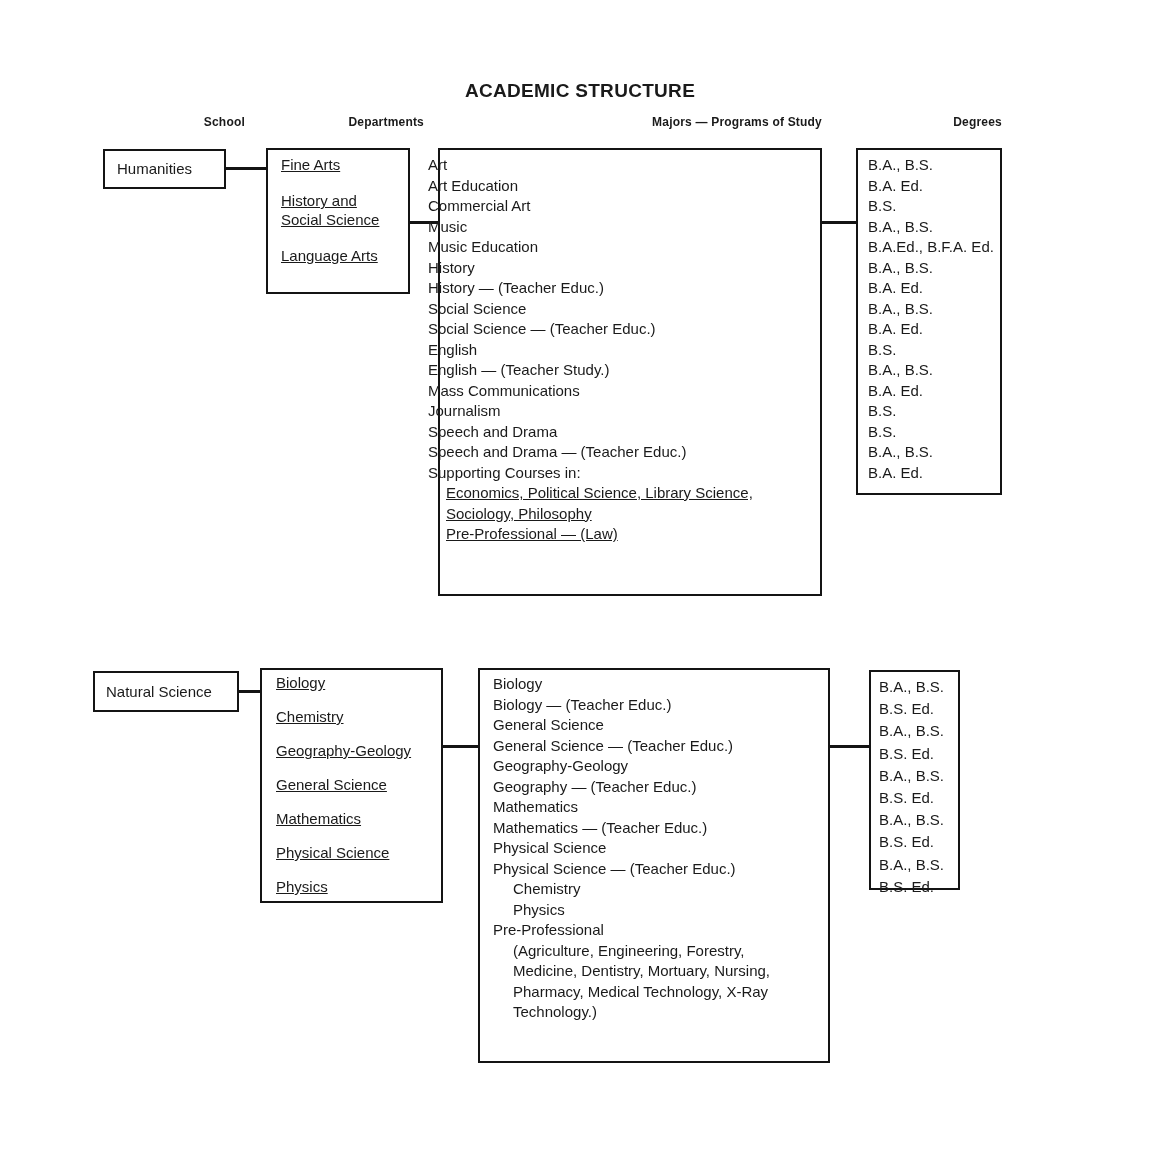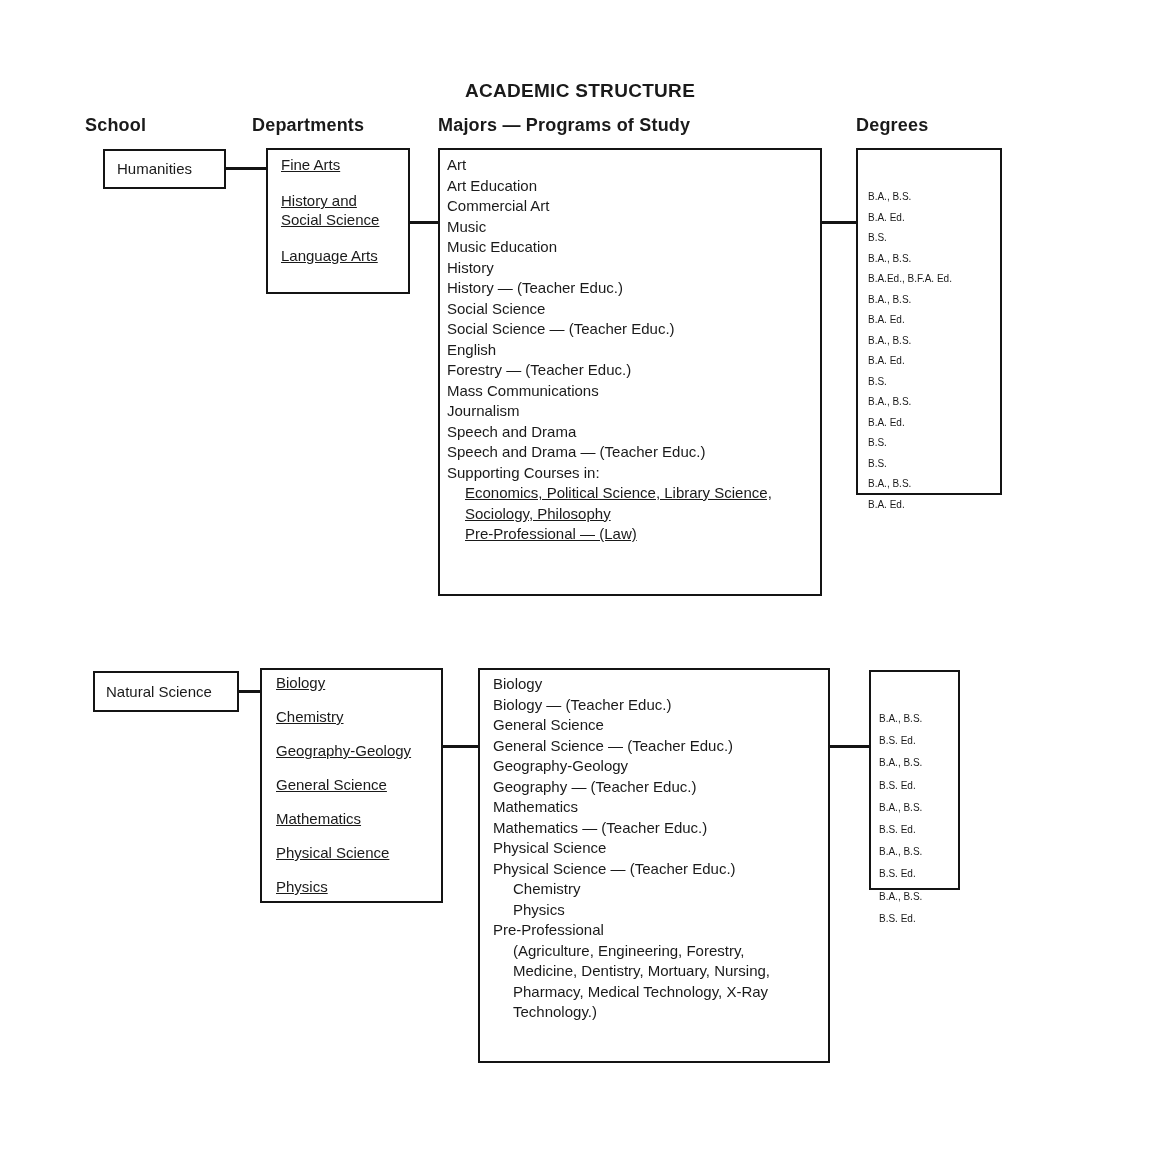--- a/index.html
+++ b/index.html
@@ -26,23 +26,23 @@
     left: 0;
     top: 80px;
     width: 1160px;
     text-align: center;
     font-size: 19px;
     font-weight: bold;
     letter-spacing: 0.3px;
   }
   .col-head {
     position: absolute;
-    font-size: 18px;
+    font-size: 12px;
     font-weight: bold;
-    text-align: left;
+    text-align: right;
     letter-spacing: 0.2px;
   }
   .col-head.school      { left: 85px;  top: 115px; width: 160px; }
   .col-head.departments { left: 252px; top: 115px; width: 172px; }
   .col-head.majors      { left: 438px; top: 115px; width: 384px; }
   .col-head.degrees     { left: 856px; top: 115px; width: 146px; }
 
   
   .box {
     position: absolute;
@@ -81,23 +81,22 @@
     font-size: 15px;
     line-height: 20.5px;
   }
   .major-list .row { white-space: nowrap; }
   .major-list .row.gap { margin-top: 7px; }
   .major-list .row.ind1 { padding-left: 18px; text-decoration: underline; }
   .major-list .row.ind2 { padding-left: 20px; }
 
   .degree-list {
     position: absolute;
-    font-size: 10px;
+    font-size: 15px;
     line-height: 20.5px;
-    margin-top: 32px;
   }
   .degree-list .row { white-space: nowrap; }
   .degree-list.d2 { line-height: 22.2px; }
 </style>
 </head>
 <body>
 
 <div id="page">
 
   <div class="main-title">ACADEMIC STRUCTURE</div>
@@ -122,32 +121,32 @@
       <span class="l2">Social Science</span>
     </div>
     <div class="dept-item">
       <span>Language Arts</span>
     </div>
   </div>
 
   <div class="conn h" style="left:410px; top:221px; width:28px;"></div>
 
   <div class="box" style="left:438px; top:148px; width:384px; height:448px;"></div>
-  <div class="major-list" style="left:447px; top:155px; width:372px;">
+  <div class="major-list" style="left:428px; top:155px; width:372px;">
     <div class="row">Art</div>
     <div class="row">Art Education</div>
     <div class="row">Commercial Art</div>
     <div class="row">Music</div>
     <div class="row">Music Education</div>
     <div class="row">History</div>
     <div class="row">History — (Teacher Educ.)</div>
     <div class="row">Social Science</div>
     <div class="row">Social Science — (Teacher Educ.)</div>
     <div class="row">English</div>
-    <div class="row">Forestry — (Teacher Educ.)</div>
+    <div class="row">English — (Teacher Study.)</div>
     <div class="row">Mass Communications</div>
     <div class="row">Journalism</div>
     <div class="row">Speech and Drama</div>
     <div class="row">Speech and Drama — (Teacher Educ.)</div>
     <div class="row">Supporting Courses in:</div>
     <div class="row ind1">Economics, Political Science, Library Science,</div>
     <div class="row ind1">Sociology, Philosophy</div>
     <div class="row ind1">Pre-Professional — (Law)</div>
   </div>
 

